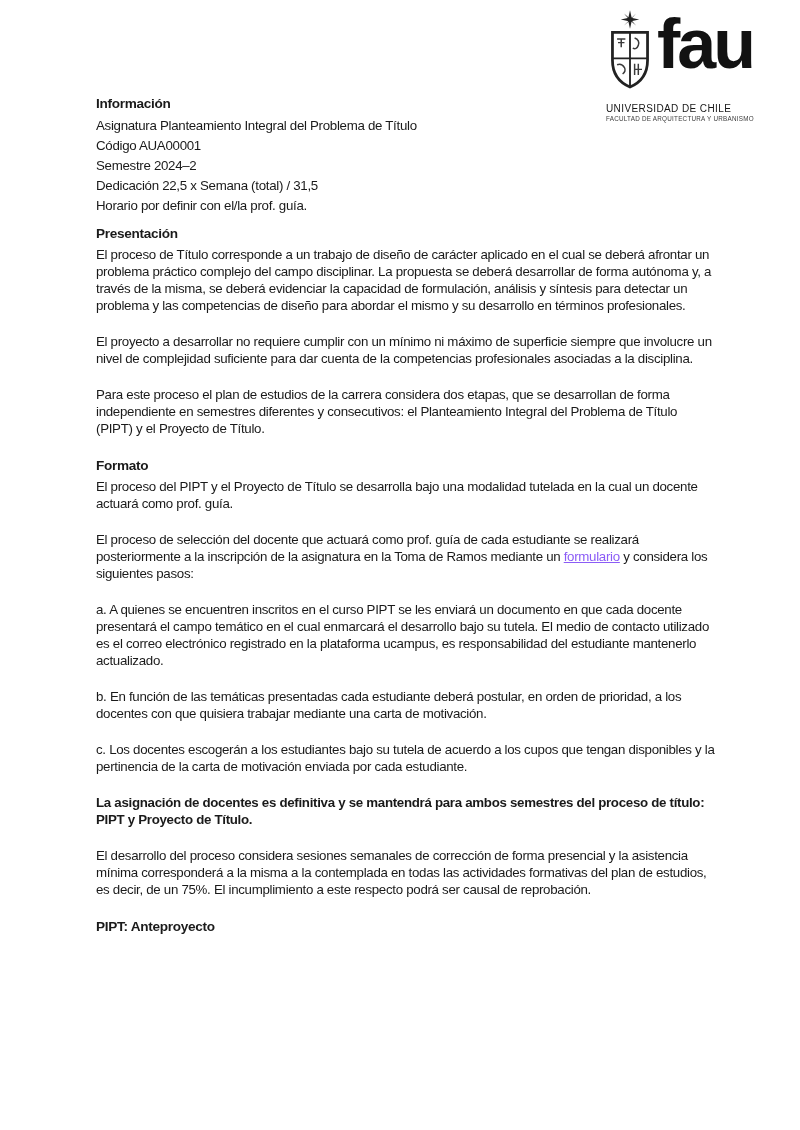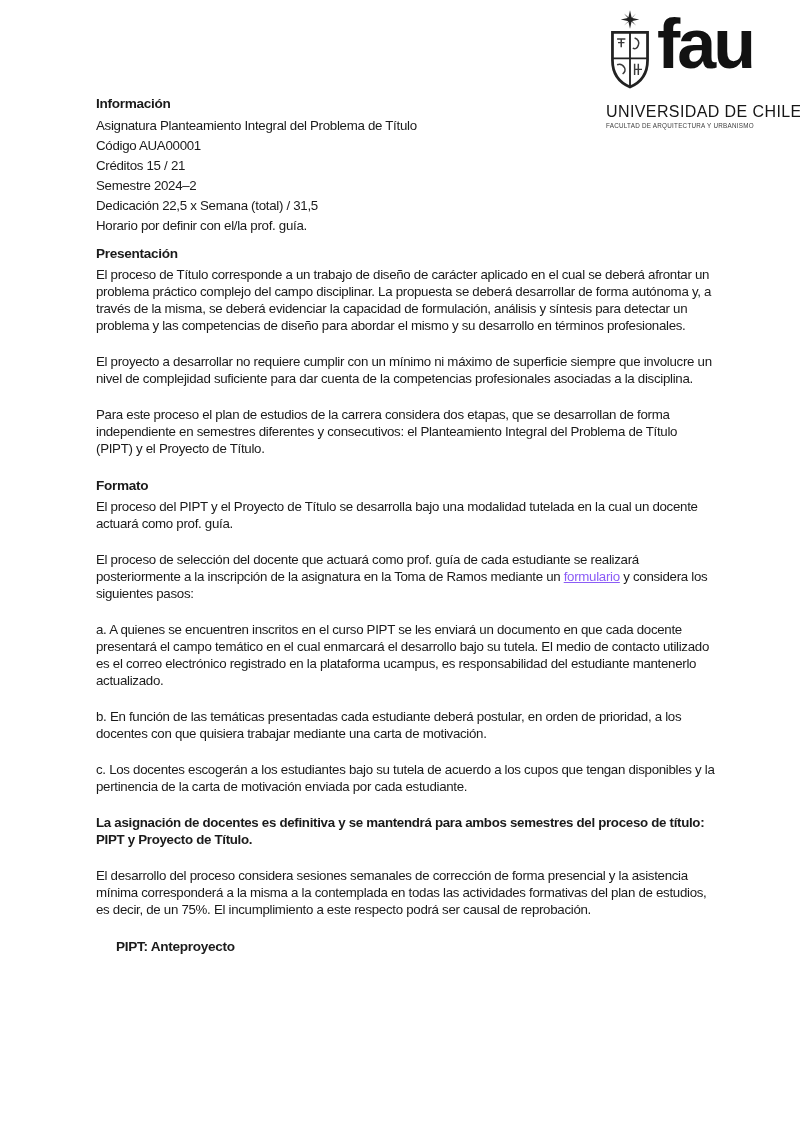--- a/index.html
+++ b/index.html
@@ -14,41 +14,41 @@
   
   .logo{position:absolute;top:10px;right:22px;width:172px;}
   .logo-top{display:flex;align-items:flex-start;justify-content:flex-start;}
   .logo-shield{flex:0 0 auto;}
   .logo-brand{
     font-weight:700;font-size:70px;line-height:0.78;
     letter-spacing:-3px;color:#121212;margin-left:3px;
     transform:translateY(7px);
   }
   .logo-univ{
-    margin-top:9px;font-size:16px;font-weight:500;
+    margin-top:9px;font-size:10px;font-weight:500;
     letter-spacing:0.4px;color:#161616;white-space:nowrap;
   }
   .logo-fac{
     margin-top:1px;font-size:6.3px;font-weight:500;
     letter-spacing:0.25px;color:#3c3c3c;white-space:nowrap;
   }
   
   .content{
     position:absolute;left:96px;top:94px;width:620px;
     font-size:13.3px;letter-spacing:-0.3px;
   }
   .sec-heading{
     font-size:13.6px;font-weight:700;line-height:20px;
     margin:8px 0 2px 0;
   }
   .info-line{line-height:20px;}
   .content p{margin:0 0 19px 0;line-height:17px;}
   .bold-note{font-weight:700;white-space:pre-wrap;}
   a.doc-link{color:#8b5cf6;text-decoration:underline;cursor:pointer;}
-  .final-heading{margin-top:8px;margin-left:20px;}
+  .final-heading{margin-top:8px;}
 </style>
 </head>
 <body>
 
 <div class="page">
 
   <div class="logo">
     <div class="logo-top">
       <span class="logo-shield">
         <svg width="48" height="80" viewBox="0 0 52 86" xmlns="http://www.w3.org/2000/svg">
@@ -78,21 +78,20 @@
     </div>
     <div class="logo-univ">UNIVERSIDAD DE CHILE</div>
     <div class="logo-fac">FACULTAD DE ARQUITECTURA Y URBANISMO</div>
   </div>
 
   <div class="content">
 
     <div class="sec-heading" style="margin-top:0;">Información</div>
     <div class="info-line">Asignatura Planteamiento Integral del Problema de Título</div>
     <div class="info-line">Código AUA00001</div>
-    <div class="info-line">Créditos 15 / 21</div>
     <div class="info-line">Semestre 2024–2</div>
     <div class="info-line">Dedicación 22,5 x Semana (total) / 31,5</div>
     <div class="info-line">Horario por definir con el/la prof. guía.</div>
 
     <div class="sec-heading">Presentación</div>
     <p>El proceso de Título corresponde a un trabajo de diseño de carácter aplicado en el cual se deberá afrontar un problema práctico complejo del campo disciplinar. La propuesta se deberá desarrollar de forma autónoma y, a través de la misma, se deberá evidenciar la capacidad de formulación, análisis y síntesis para detectar un problema y las competencias de diseño para abordar el mismo y su desarrollo en términos profesionales.</p>
     <p>El proyecto a desarrollar no requiere cumplir con un mínimo ni máximo de superficie siempre que involucre un nivel de complejidad suficiente para dar cuenta de la competencias profesionales asociadas a la disciplina.</p>
     <p>Para este proceso el plan de estudios de la carrera considera dos etapas, que se desarrollan de forma independiente en semestres diferentes y consecutivos: el Planteamiento Integral del Problema de Título (PIPT) y el Proyecto de Título.</p>
 
     <div class="sec-heading">Formato</div>

